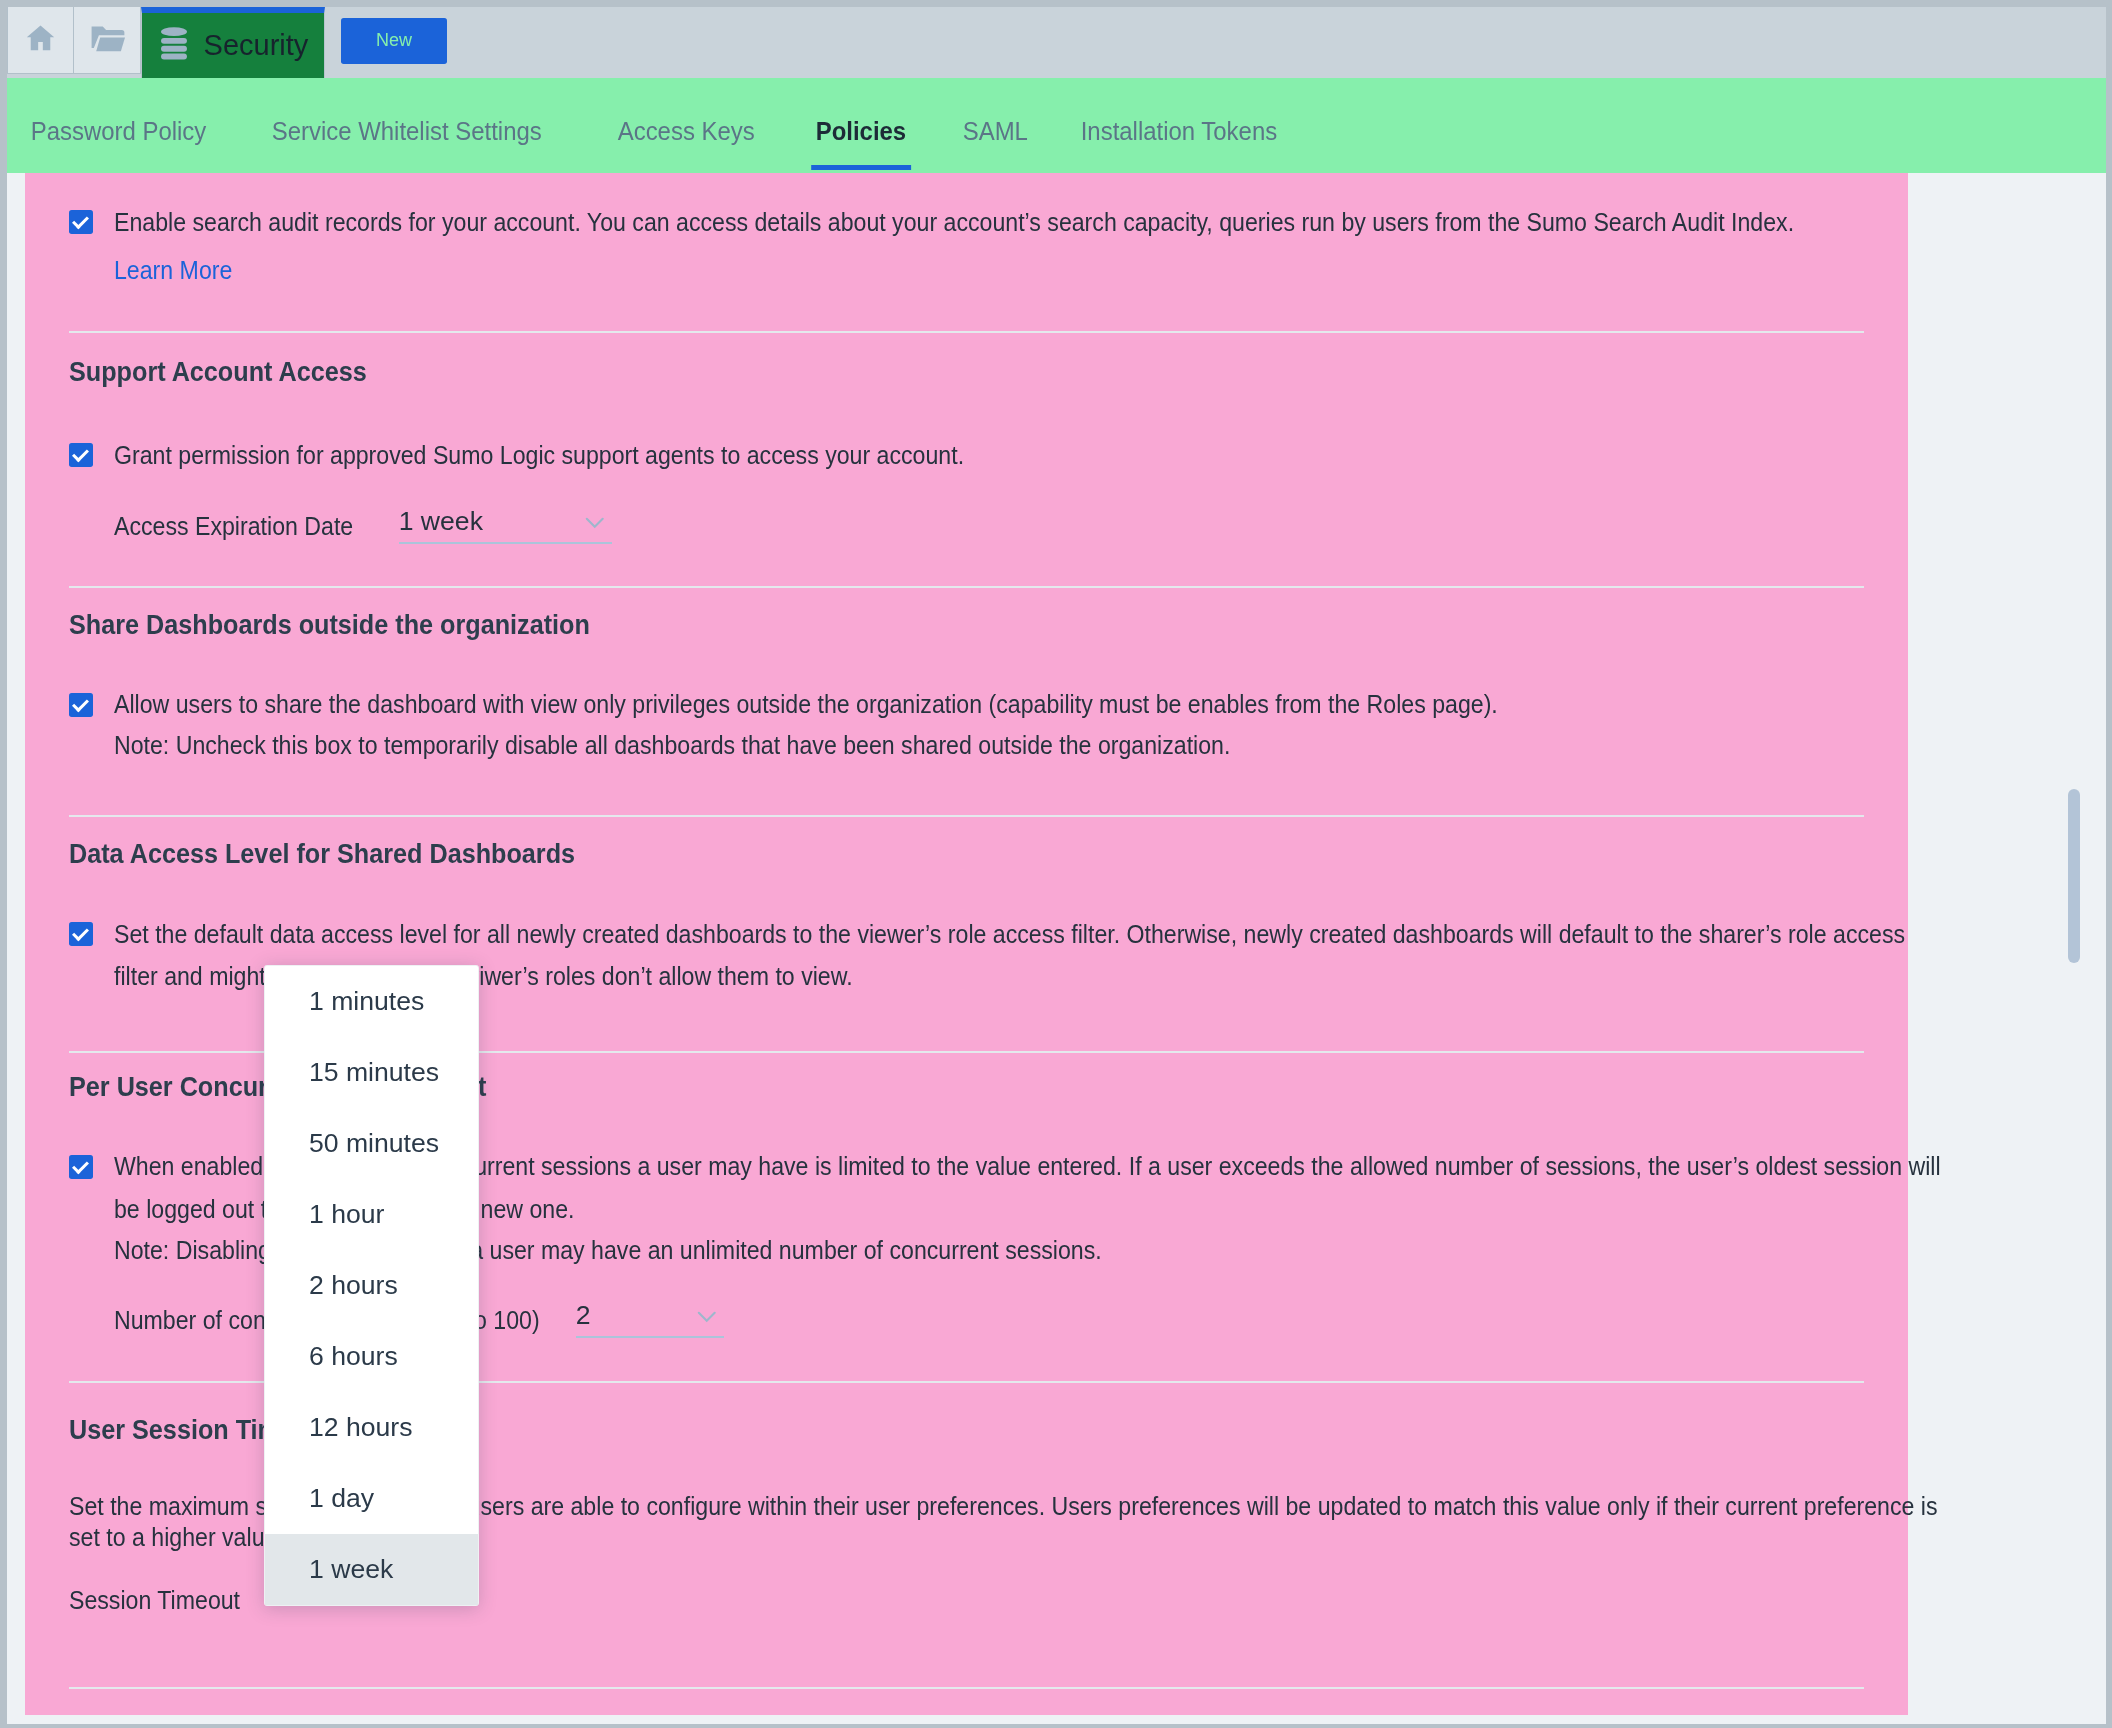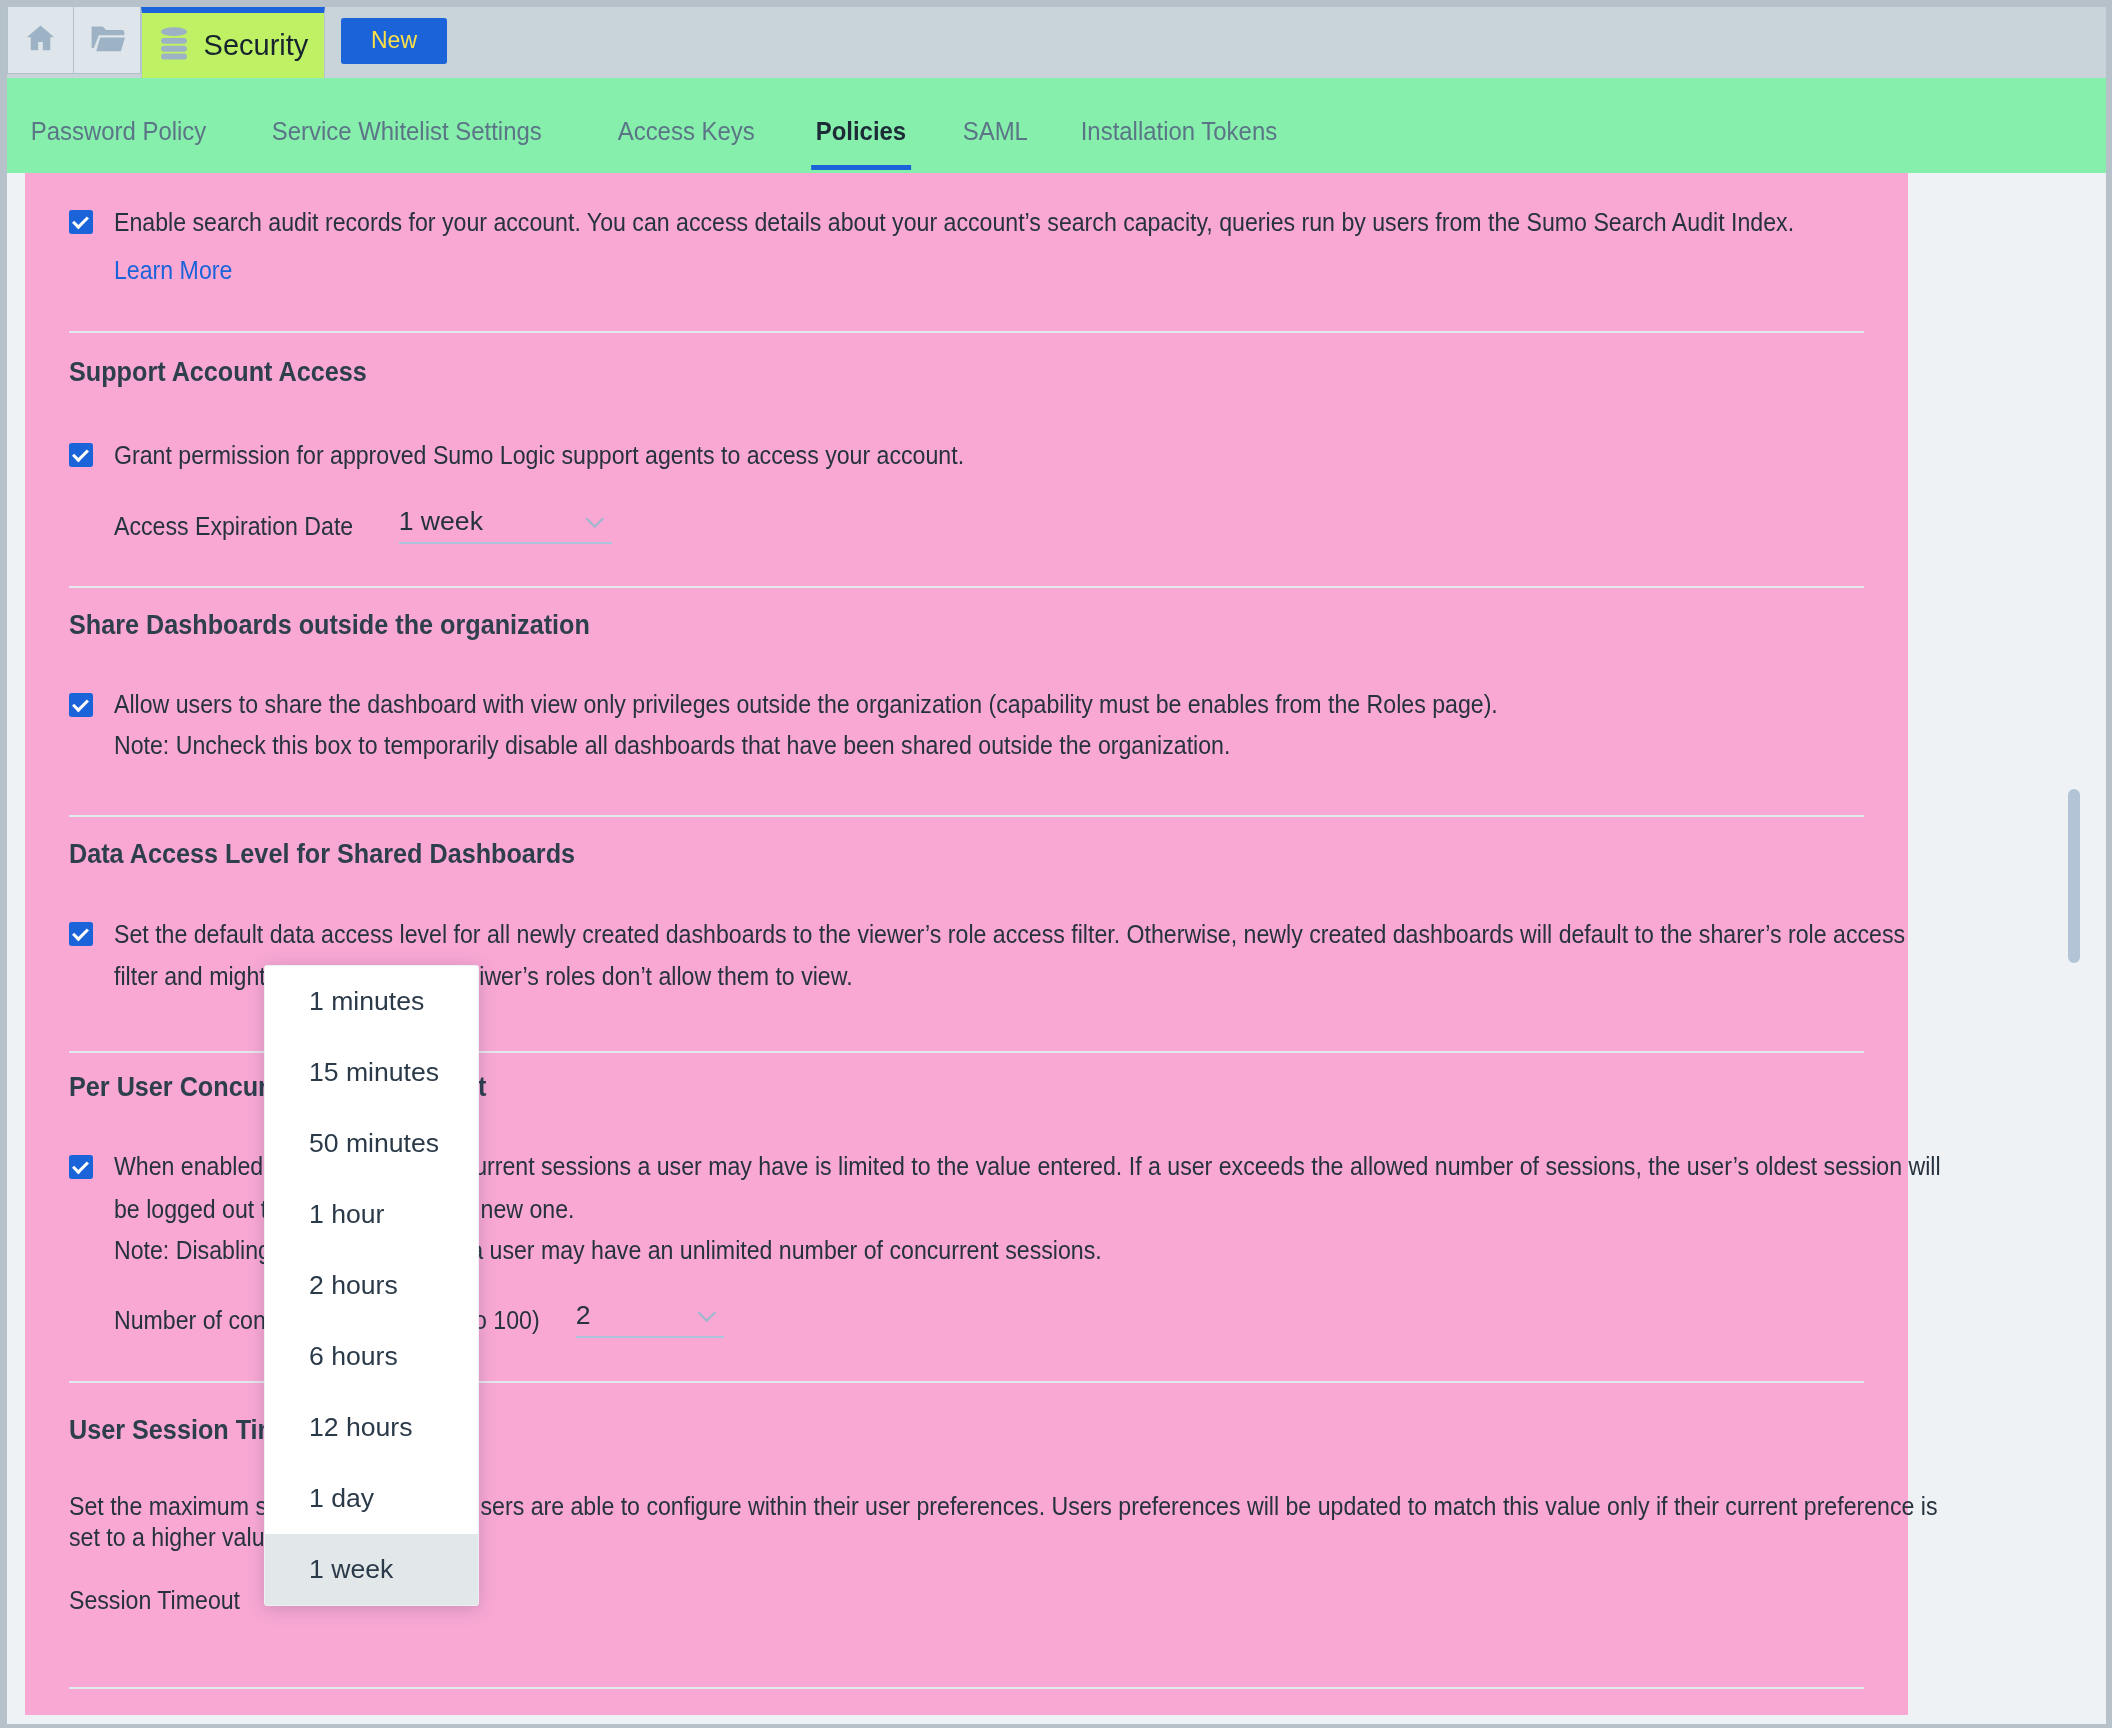--- a/index.html
+++ b/index.html
@@ -19,29 +19,29 @@
     position:relative; height:71px; background:#c9d3da;
     display:flex; align-items:stretch;
   }
   .tab-cell {
     width:67px; height:67px; box-sizing:border-box;
     border:1.8px solid #b2c0ca; border-top:none; background:#dfe6eb;
     display:flex; align-items:center; justify-content:center;
   }
   .tab-cell + .tab-cell { border-left:none; }
   .tab-security {
-    width:184px; box-sizing:border-box; background:#bef264;
+    width:184px; box-sizing:border-box; background:#15803d;
     border-top:6.2px solid #1b63d9;
     border-left:0.9px solid #b7c4cd; border-right:0.9px solid #b7c4cd;
     display:flex; align-items:center; justify-content:center; gap:14px;
   }
   .tab-security .label { font-size:29px; color:#17232d; }
   .new-btn {
     margin:10.6px 0 0 16px; width:106px; height:46px; border-radius:2.7px;
-    background:#1b63d9; color:#fde047; font-size:23px;
+    background:#1b63d9; color:#86efac; font-size:18px;
     display:flex; align-items:center; justify-content:center;
   }
 
   
   .subnav {
     height:83px; padding:12.4px 0 0 2.7px; box-sizing:content-box;
     display:flex; align-items:center; background:#86efac;
   }
   .nav-item {
     position:relative; padding:0 23px; font-size:26.6px; color:#5b7587;

